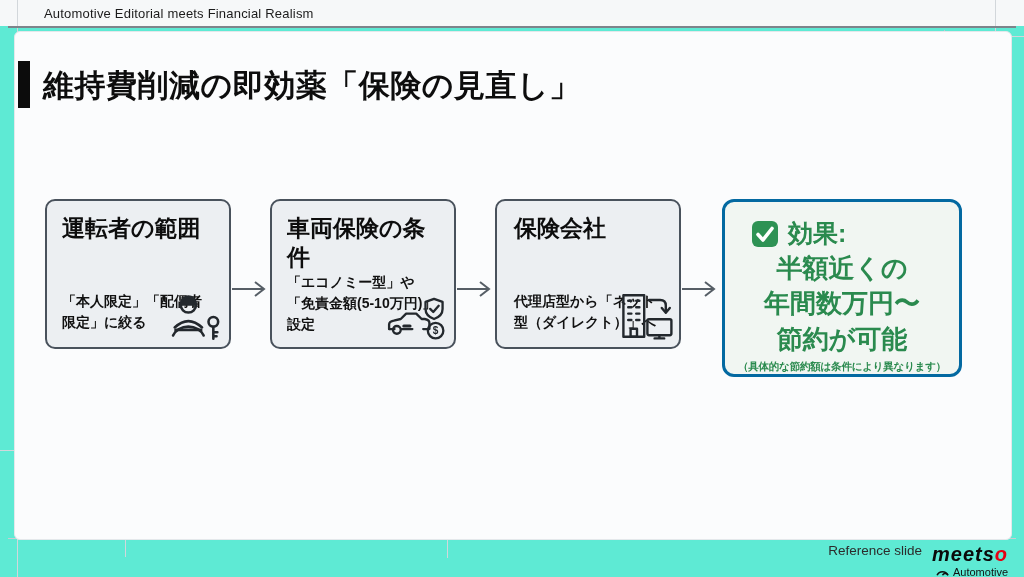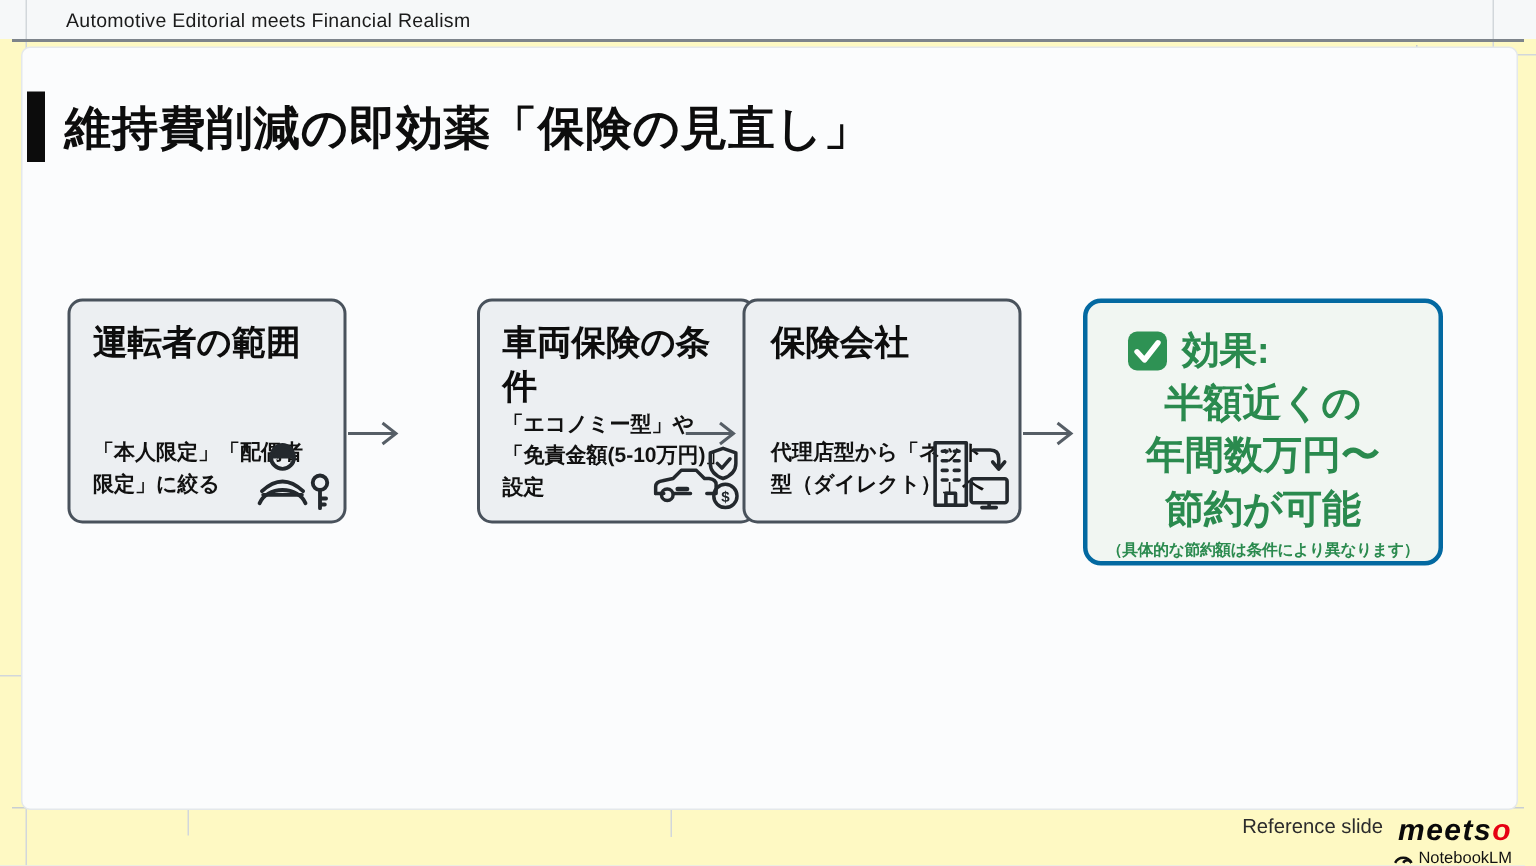--- a/index.html
+++ b/index.html
@@ -1,18 +1,18 @@
 <!DOCTYPE html>
 <html><head>
 <meta charset="utf-8">
 <style>
   html,body{margin:0;padding:0;background:#dfe3e6;}
   .slide{
     position:relative;width:1024px;height:577px;overflow:hidden;
-    background:#fef9c3;
+    background:#5eead4;
     font-family:"Liberation Sans","DejaVu Sans",sans-serif;
     color:#111;
   }
   
   .gl{position:absolute;background:#d2d7db;}
   .gl.v{width:1px;}
   .gl.h{height:1px;}
   .gl.dash{background:none;width:0;border-left:1px dashed #c3c9cf;}
   
   .top-strip{position:absolute;left:0;top:0;width:1024px;height:26px;background:#f6f8f9;}
@@ -27,21 +27,21 @@
   .page-title{
     position:absolute;left:28px;top:33px;font-size:31px;font-weight:900;
     color:#0d0d0d;letter-spacing:.5px;white-space:nowrap;
   }
   
   .card{
     position:absolute;top:167px;width:186px;height:150px;box-sizing:border-box;
     background:#eceff2;border:2.5px solid #49525c;border-radius:10px;
     padding:13px 14px 10px 15px;display:flex;flex-direction:column;
   }
-  .card.c1{left:30px;} .card.c2{left:255px;margin-left:48px;} .card.c3{left:480px;padding-left:17px;}
+  .card.c1{left:30px;} .card.c2{left:255px;} .card.c3{left:480px;padding-left:17px;}
   .card-title{font-size:23px;font-weight:800;line-height:1.25;color:#0d0d0d;}
   .card-body{margin-top:auto;font-size:14px;font-weight:700;line-height:1.5;color:#111;padding-bottom:4px;}
   .c1 .card-body,.c3 .card-body{padding-right:2px;}
   .card-icon{position:absolute;right:6px;bottom:5px;}
   .arrow{position:absolute;top:248px;}
   .arrow.a1{left:217px;} .arrow.a2{left:442px;} .arrow.a3{left:667px;}
   
   .result{
     position:absolute;left:707px;top:167px;width:240px;height:178px;box-sizing:border-box;
     background:#f1f6f2;border:3px solid #0369a1;border-radius:12px;
@@ -182,17 +182,17 @@
       <span class="ref-label">Reference slide</span>
       <span class="nismo"><span>meets</span><span class="red">o</span></span>
     </div>
     <div class="nblm">
       <span>
         <svg width="13" height="10" viewBox="0 0 24 16" fill="none" stroke="#111111" stroke-width="3">
           <path d="M2 14 A11 11 0 0 1 22 14"></path>
           <path d="M12 14 A5.5 5.5 0 0 1 22 14"></path>
         </svg>
       </span>
-      <span class="nblm-label">NotebookLM</span>
+      <span class="nblm-label">Automotive</span>
     </div>
   </div>
 
 </div>
 
 </body></html>

